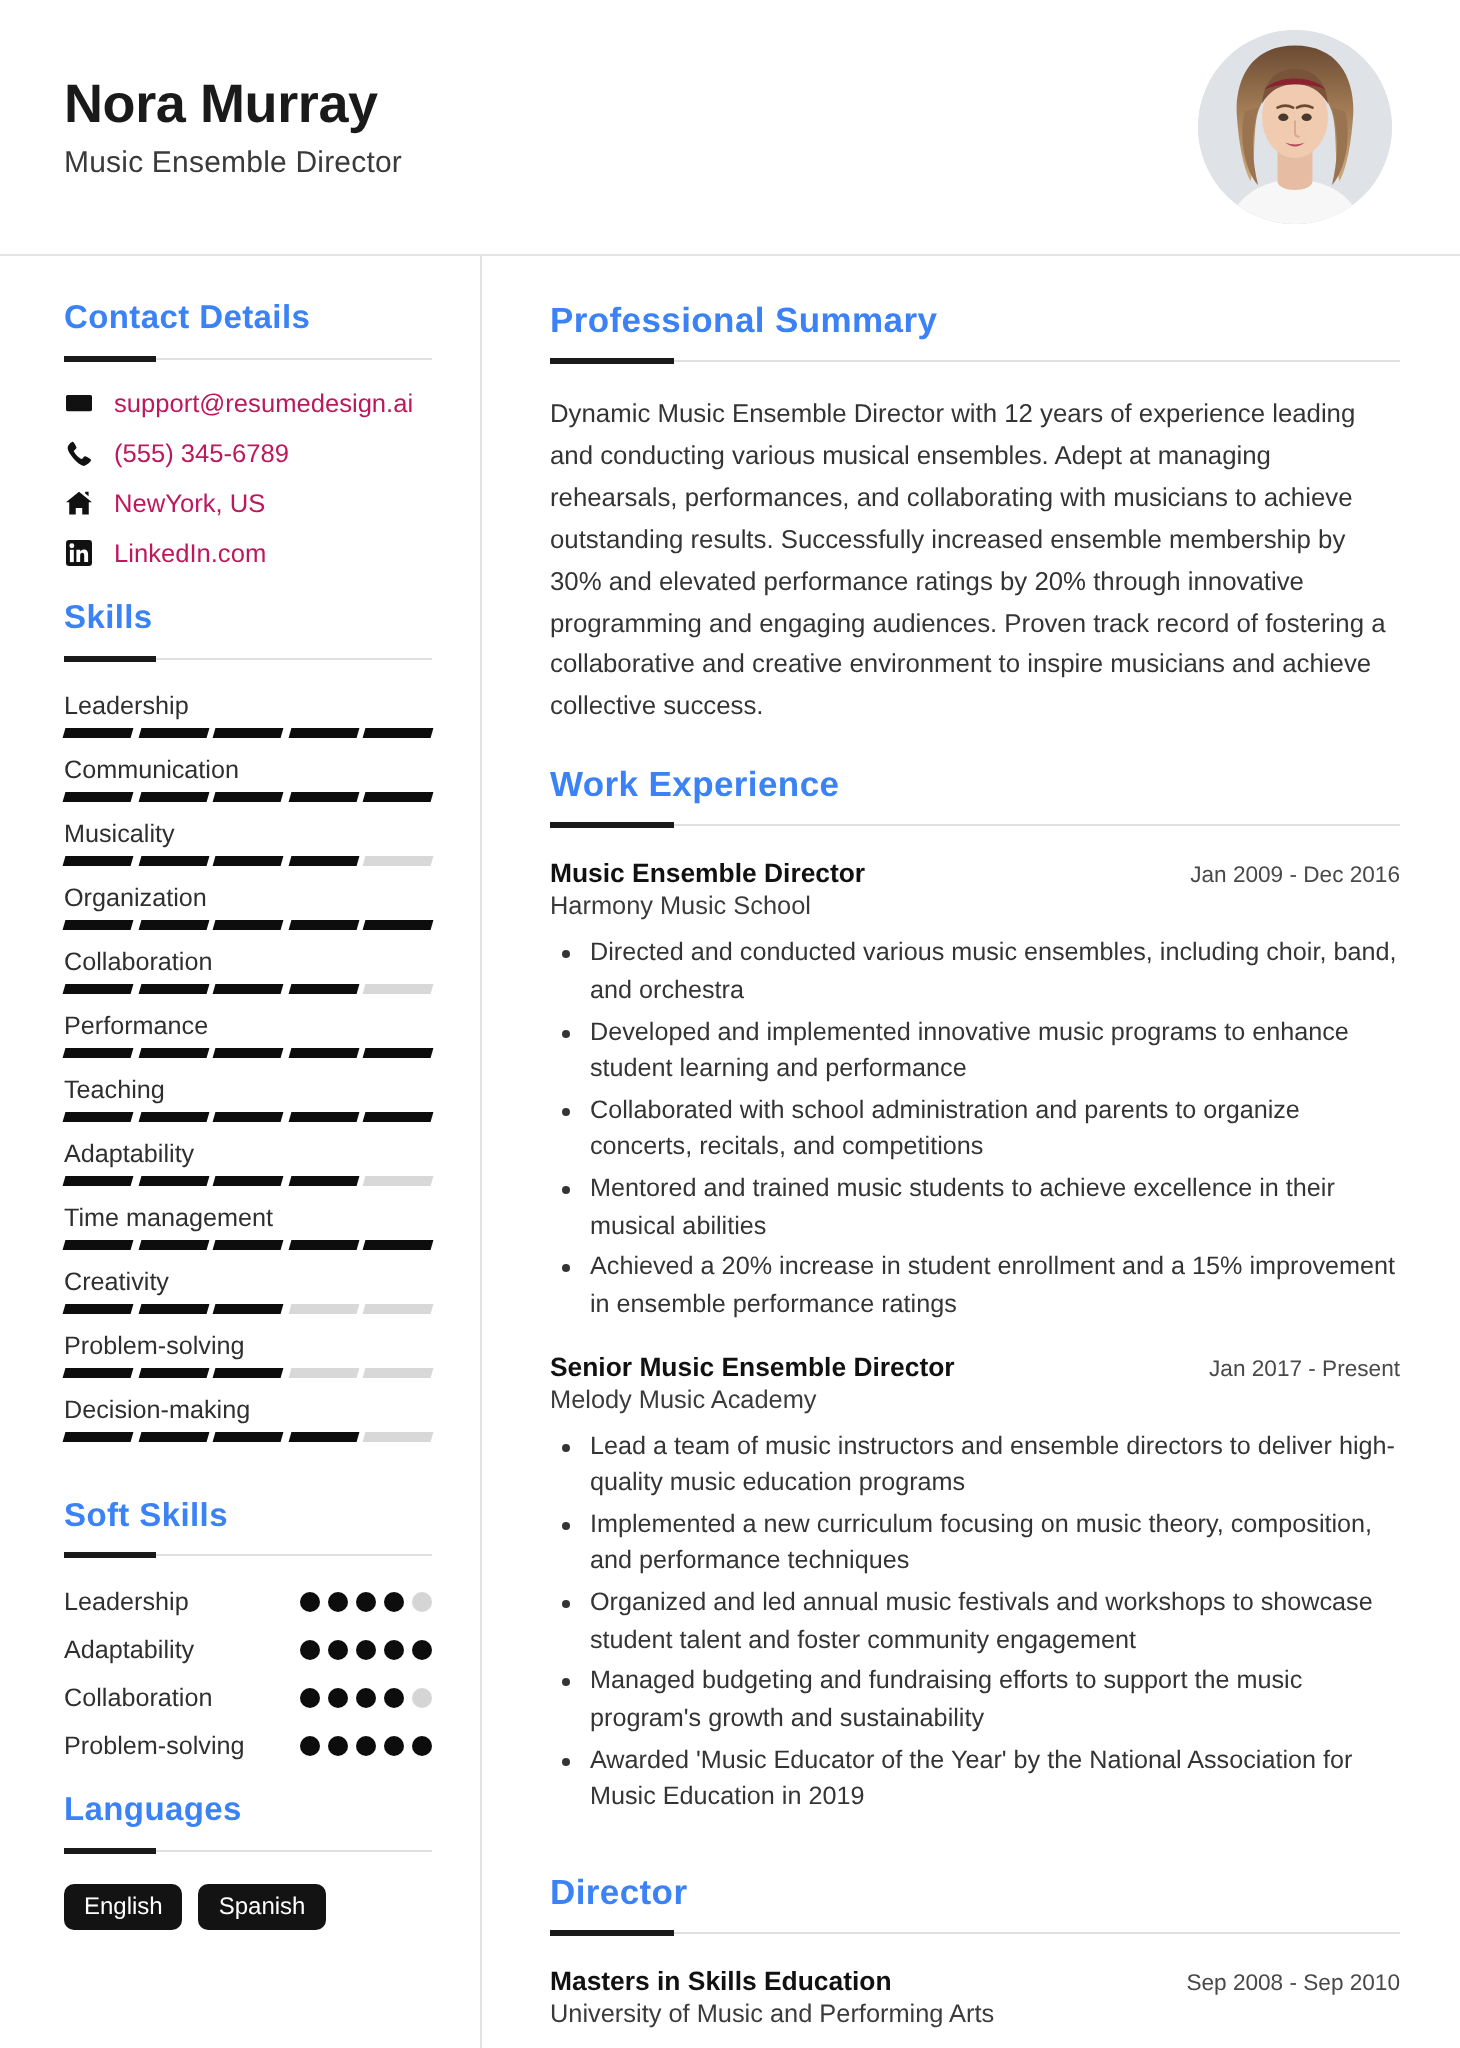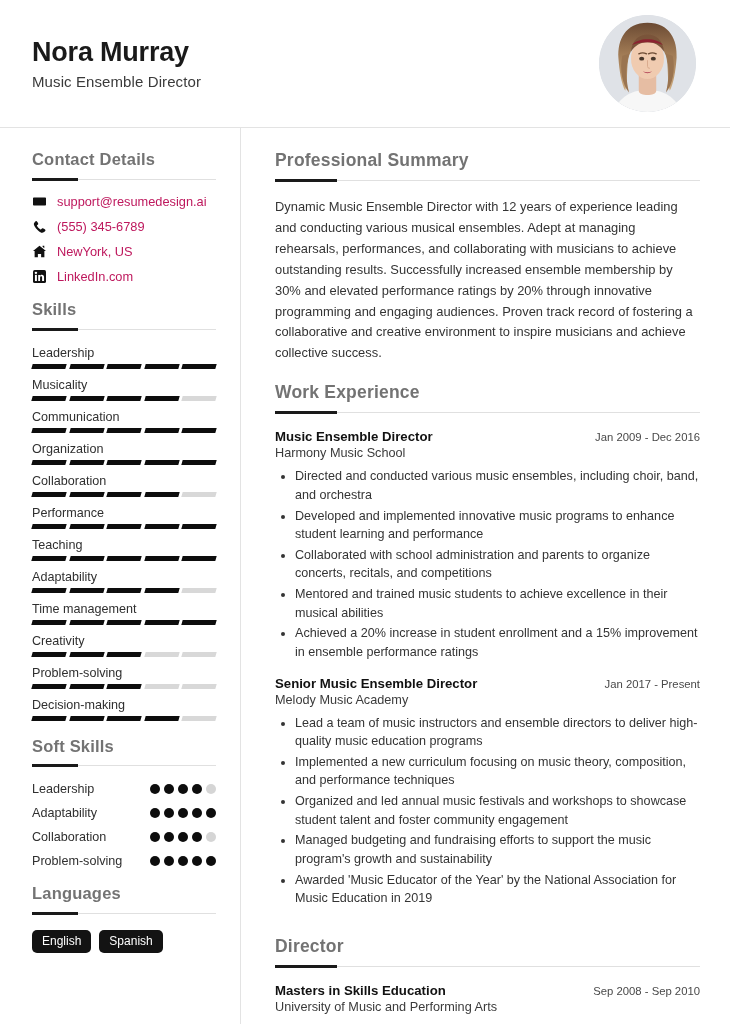--- a/index.html
+++ b/index.html
@@ -69,21 +69,21 @@
   .right-col {
     flex: 1;
     padding: 22px 30px 0 34px;
   }
 
   
   .section { margin-bottom: 4px; }
   .sec-head {
     font-size: 16.5px;
     font-weight: bold;
-    color: #737373;
+    color: #3b82f6;
     letter-spacing: 0.2px;
     line-height: 1.2;
   }
   .sec-head.big { font-size: 17.5px; }
   .sec-rule {
     position: relative;
     height: 1px;
     background: #e0e0e0;
     margin-top: 9px;
     margin-bottom: 16px;
@@ -332,40 +332,40 @@
               <div class="skill-name">Leadership</div>
               <div class="bar-track">
                 <span class="bar-seg on"></span>
                 <span class="bar-seg on"></span>
                 <span class="bar-seg on"></span>
                 <span class="bar-seg on"></span>
                 <span class="bar-seg on"></span>
               </div>
             </div>
             <div class="skill-item">
+              <div class="skill-name">Communication</div>
+              <div class="bar-track">
+                <span class="bar-seg on"></span>
+                <span class="bar-seg on"></span>
+                <span class="bar-seg on"></span>
+                <span class="bar-seg on"></span>
+                <span class="bar-seg on"></span>
+              </div>
+            </div>
+            <div class="skill-item">
               <div class="skill-name">Musicality</div>
               <div class="bar-track">
                 <span class="bar-seg on"></span>
                 <span class="bar-seg on"></span>
                 <span class="bar-seg on"></span>
                 <span class="bar-seg on"></span>
                 <span class="bar-seg"></span>
               </div>
             </div>
             <div class="skill-item">
-              <div class="skill-name">Communication</div>
-              <div class="bar-track">
-                <span class="bar-seg on"></span>
-                <span class="bar-seg on"></span>
-                <span class="bar-seg on"></span>
-                <span class="bar-seg on"></span>
-                <span class="bar-seg on"></span>
-              </div>
-            </div>
-            <div class="skill-item">
               <div class="skill-name">Organization</div>
               <div class="bar-track">
                 <span class="bar-seg on"></span>
                 <span class="bar-seg on"></span>
                 <span class="bar-seg on"></span>
                 <span class="bar-seg on"></span>
                 <span class="bar-seg on"></span>
               </div>
             </div>
             <div class="skill-item">
@@ -444,21 +444,21 @@
                 <span class="bar-seg on"></span>
                 <span class="bar-seg on"></span>
                 <span class="bar-seg on"></span>
                 <span class="bar-seg on"></span>
                 <span class="bar-seg"></span>
               </div>
             </div>
           </div>
       </div>
 
-      <div class="section" style="margin-top:16px">
+      <div class="section" style="margin-top:28px">
         <div class="sec-head">Soft Skills</div>
         <div class="sec-rule short"></div>
         <div id="soft-skills-list">
             <div class="soft-row">
               <span class="soft-name">Leadership</span>
               <span class="dots">
                 <span class="dot on"></span>
                 <span class="dot on"></span>
                 <span class="dot on"></span>
                 <span class="dot on"></span>

